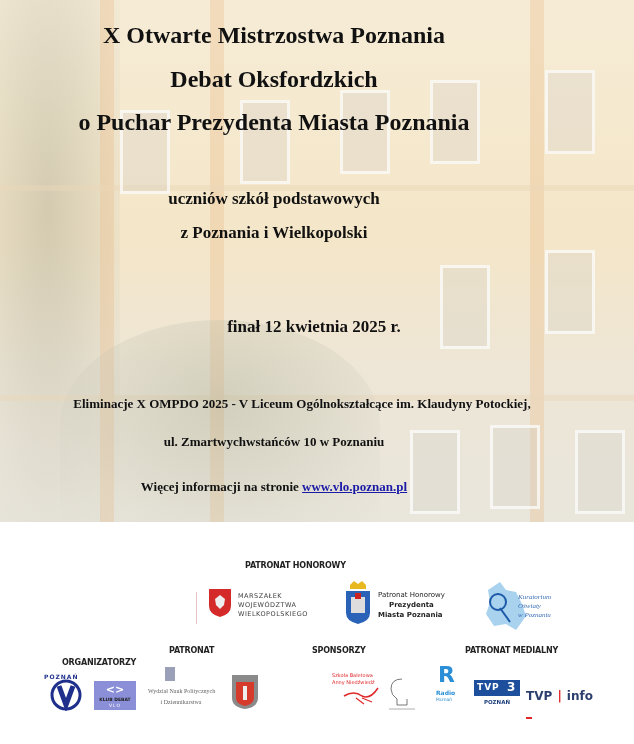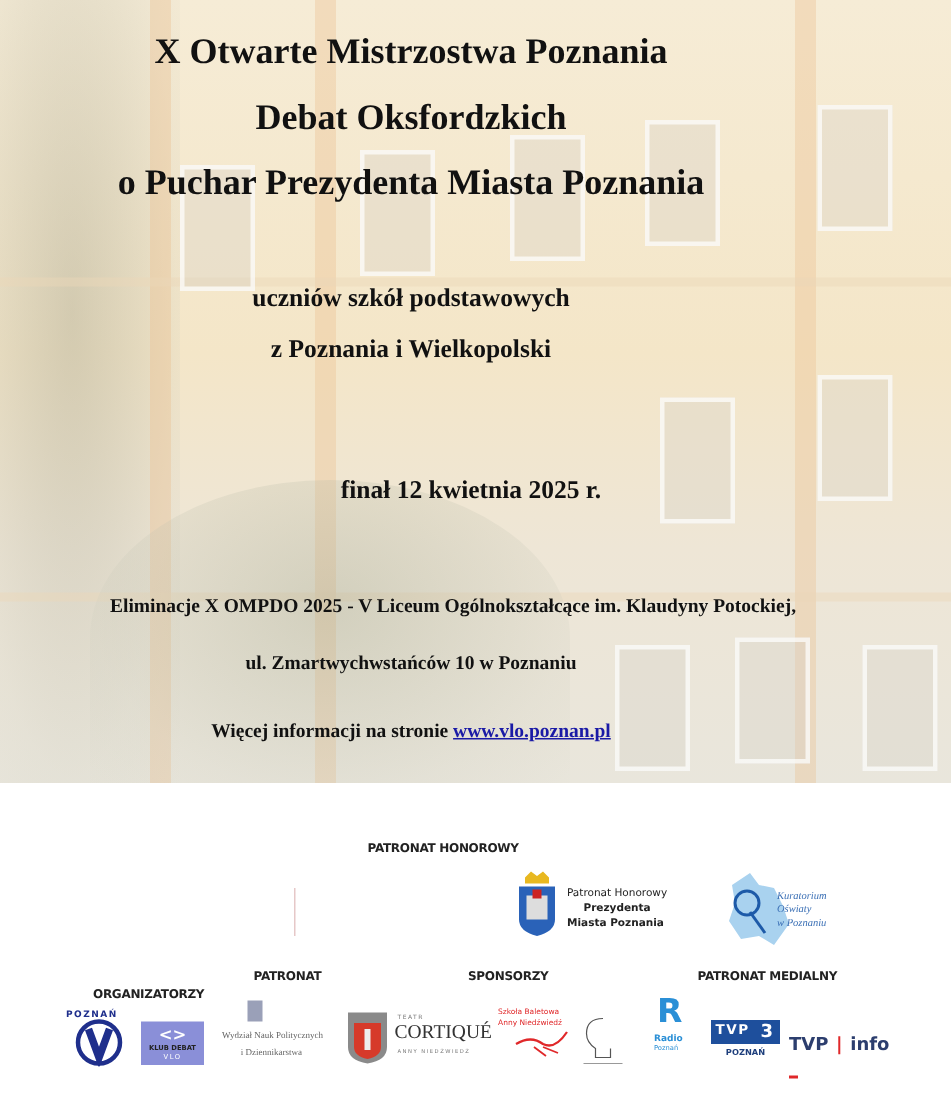--- a/index.html
+++ b/index.html
@@ -82,20 +82,31 @@
   <p class="t h3" style="top:479px;">
     <span>Więcej informacji na stronie </span><a class="link" href="#">www.vlo.poznan.pl</a>
   </p>
 </div>
 
 <div class="logos">
 
   <div class="sec-label" style="left:245px;top:39px;">PATRONAT HONOROWY</div>
 
   <div class="logo" style="left:196px;top:70px;width:1px;height:32px;background:#e6c8c8;"></div>
+  <div class="logo" style="left:208px;top:66px;width:110px;height:40px;">
+    <svg width="24" height="30" viewBox="0 0 24 30">
+      <path d="M1 1 H23 V18 Q23 26 12 29 Q1 26 1 18 Z" fill="#d42a2a"></path>
+      <path d="M12 7 L7 11 L8 17 L12 21 L16 17 L17 11 Z" fill="#eee"></path>
+    </svg>
+    <div class="lbl" style="position:absolute;left:30px;top:4px;font-size:6.5px;line-height:9px;color:#444;letter-spacing:0.5px;">
+      <div>MARSZAŁEK</div>
+      <div>WOJEWÓDZTWA</div>
+      <div>WIELKOPOLSKIEGO</div>
+    </div>
+  </div>
 
   <div class="logo" style="left:344px;top:57px;width:110px;height:46px;">
     <svg width="28" height="46" viewBox="0 0 28 46">
       <path d="M6 6 L10 2 L14 5 L18 2 L22 6 V10 H6 Z" fill="#e8b820"></path>
       <path d="M2 12 H26 V34 Q26 42 14 45 Q2 42 2 34 Z" fill="#2a62b8"></path>
       <rect x="7" y="18" width="14" height="16" fill="#ddd"></rect>
       <rect x="11" y="14" width="6" height="6" fill="#c22"></rect>
     </svg>
     <div class="lbl" style="position:absolute;left:34px;top:11px;font-size:7px;line-height:10px;color:#222;">
       <div>Patronat Honorowy</div>
@@ -141,25 +152,20 @@
   </div>
 
   <div class="sec-label" style="left:312px;top:124px;">SPONSORZY</div>
   <div class="logo" style="left:231px;top:152px;width:28px;height:36px;">
     <svg width="28" height="36" viewBox="0 0 28 36">
       <path d="M1 1 H27 V24 Q27 33 14 35 Q1 33 1 24 Z" fill="#8a8a8a"></path>
       <path d="M5 8 H23 V24 Q23 30 14 32 Q5 30 5 24 Z" fill="#d63a2a"></path>
       <rect x="12" y="12" width="4" height="14" fill="#eee"></rect>
     </svg>
   </div>
-  <div class="logo" style="left:263px;top:153px;width:62px;height:32px;">
-    <div class="lbl" style="position:absolute;left:2px;top:0;font-size:4px;letter-spacing:1px;color:#777;">TEATR</div>
-    <div style="position:absolute;left:0;top:5px;font-family:'Liberation Serif',serif;font-size:13px;color:#333;white-space:nowrap;">CORTIQUÉ</div>
-    <div class="lbl" style="position:absolute;left:2px;top:24px;font-size:3.5px;letter-spacing:1px;color:#777;">ANNY NIEDŹWIEDŹ</div>
-  </div>
   <div class="logo" style="left:332px;top:150px;width:60px;height:34px;">
     <div class="lbl" style="position:absolute;left:0;top:0;font-size:5px;line-height:7px;color:#e0282a;">
       <div>Szkoła Baletowa</div>
       <div>Anny Niedźwiedź</div>
     </div>
     <svg width="40" height="20" viewBox="0 0 40 20" style="position:absolute;left:10px;top:14px;">
       <path d="M2 10 Q12 4 20 10 Q28 14 36 2" fill="none" stroke="#e0282a" stroke-width="1.5"></path>
       <path d="M14 12 L22 18 M20 12 L30 16" stroke="#e0282a" stroke-width="1.2"></path>
     </svg>
   </div>

